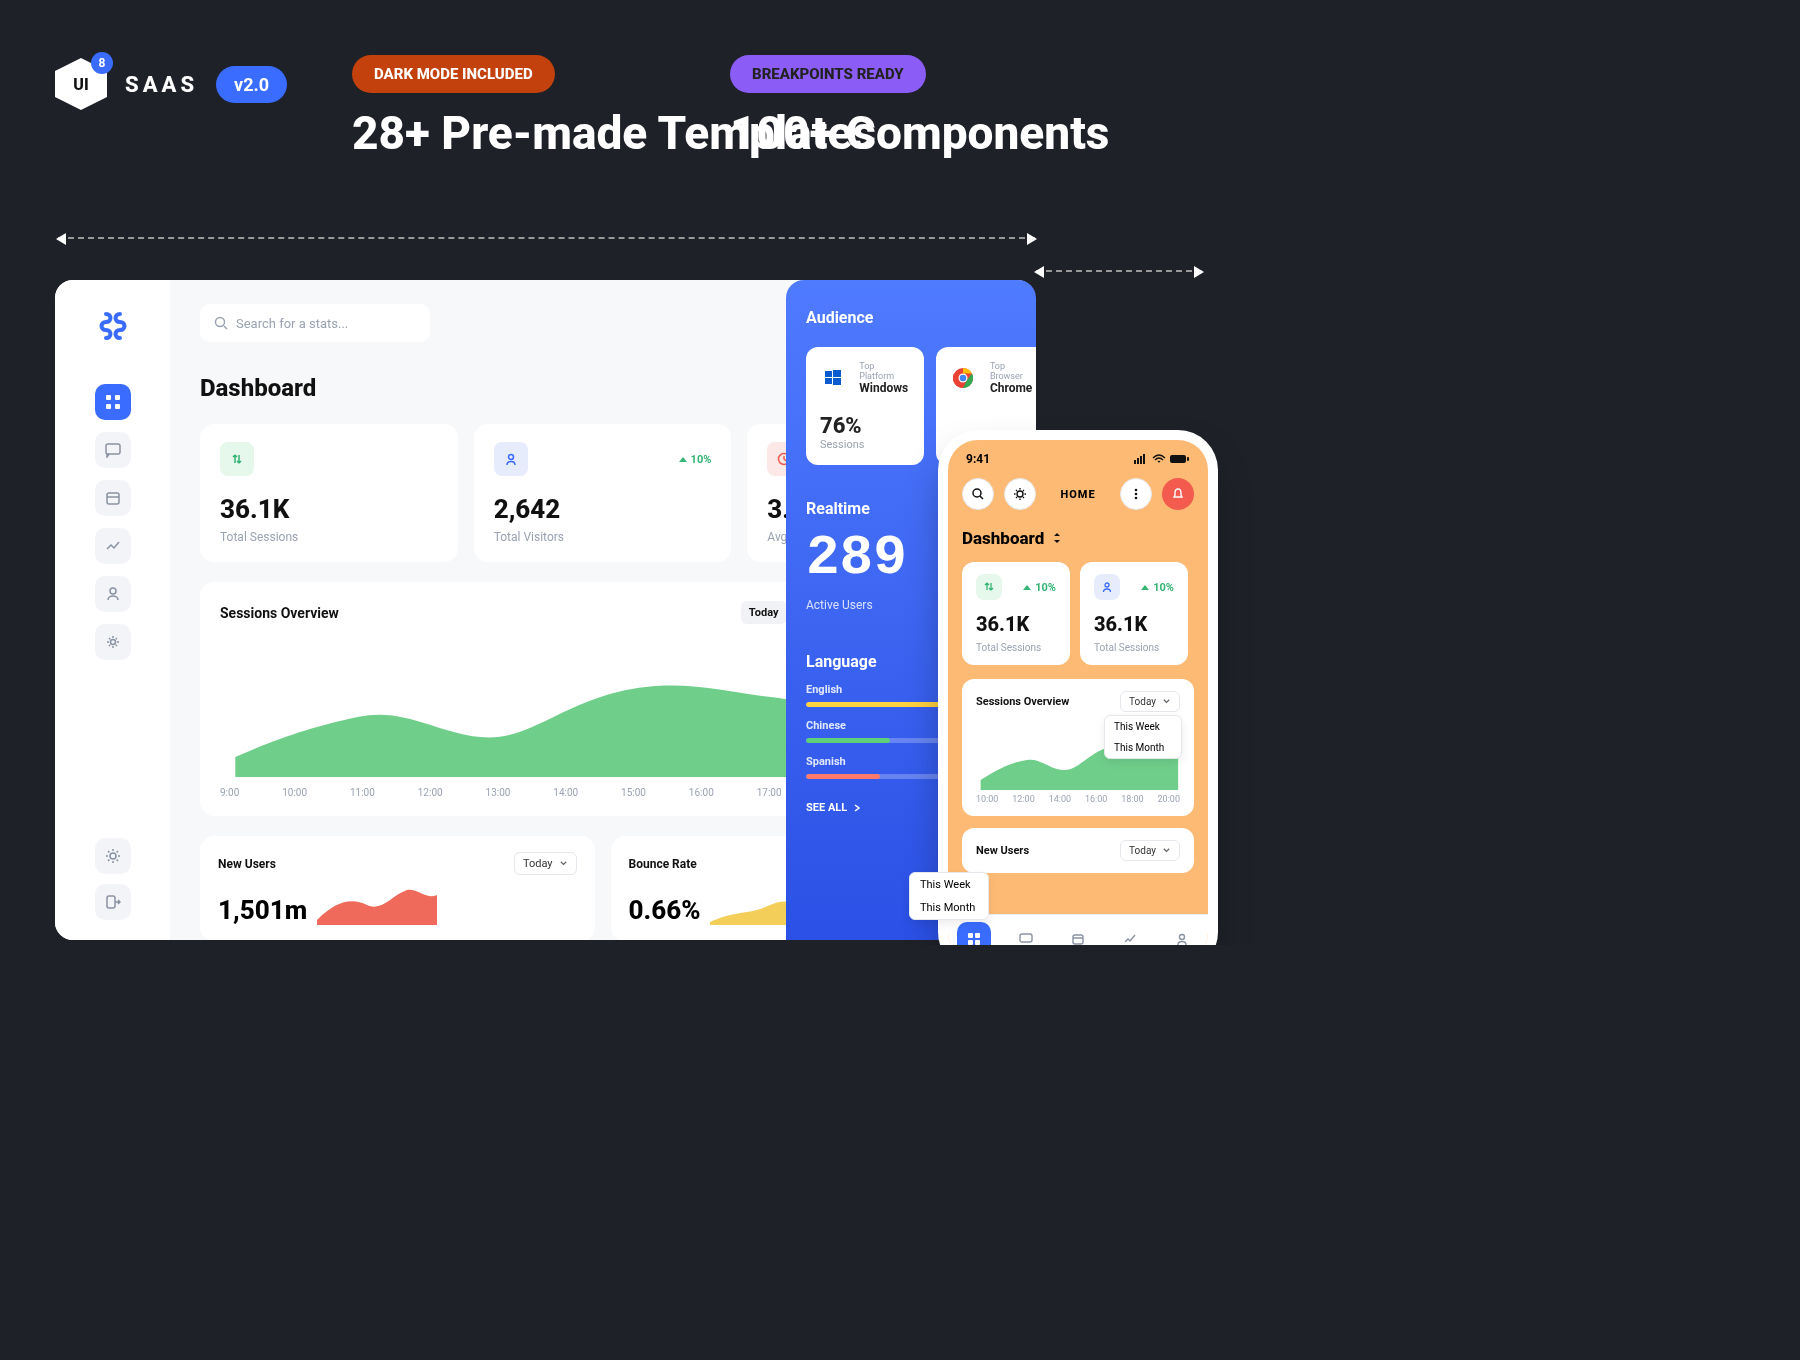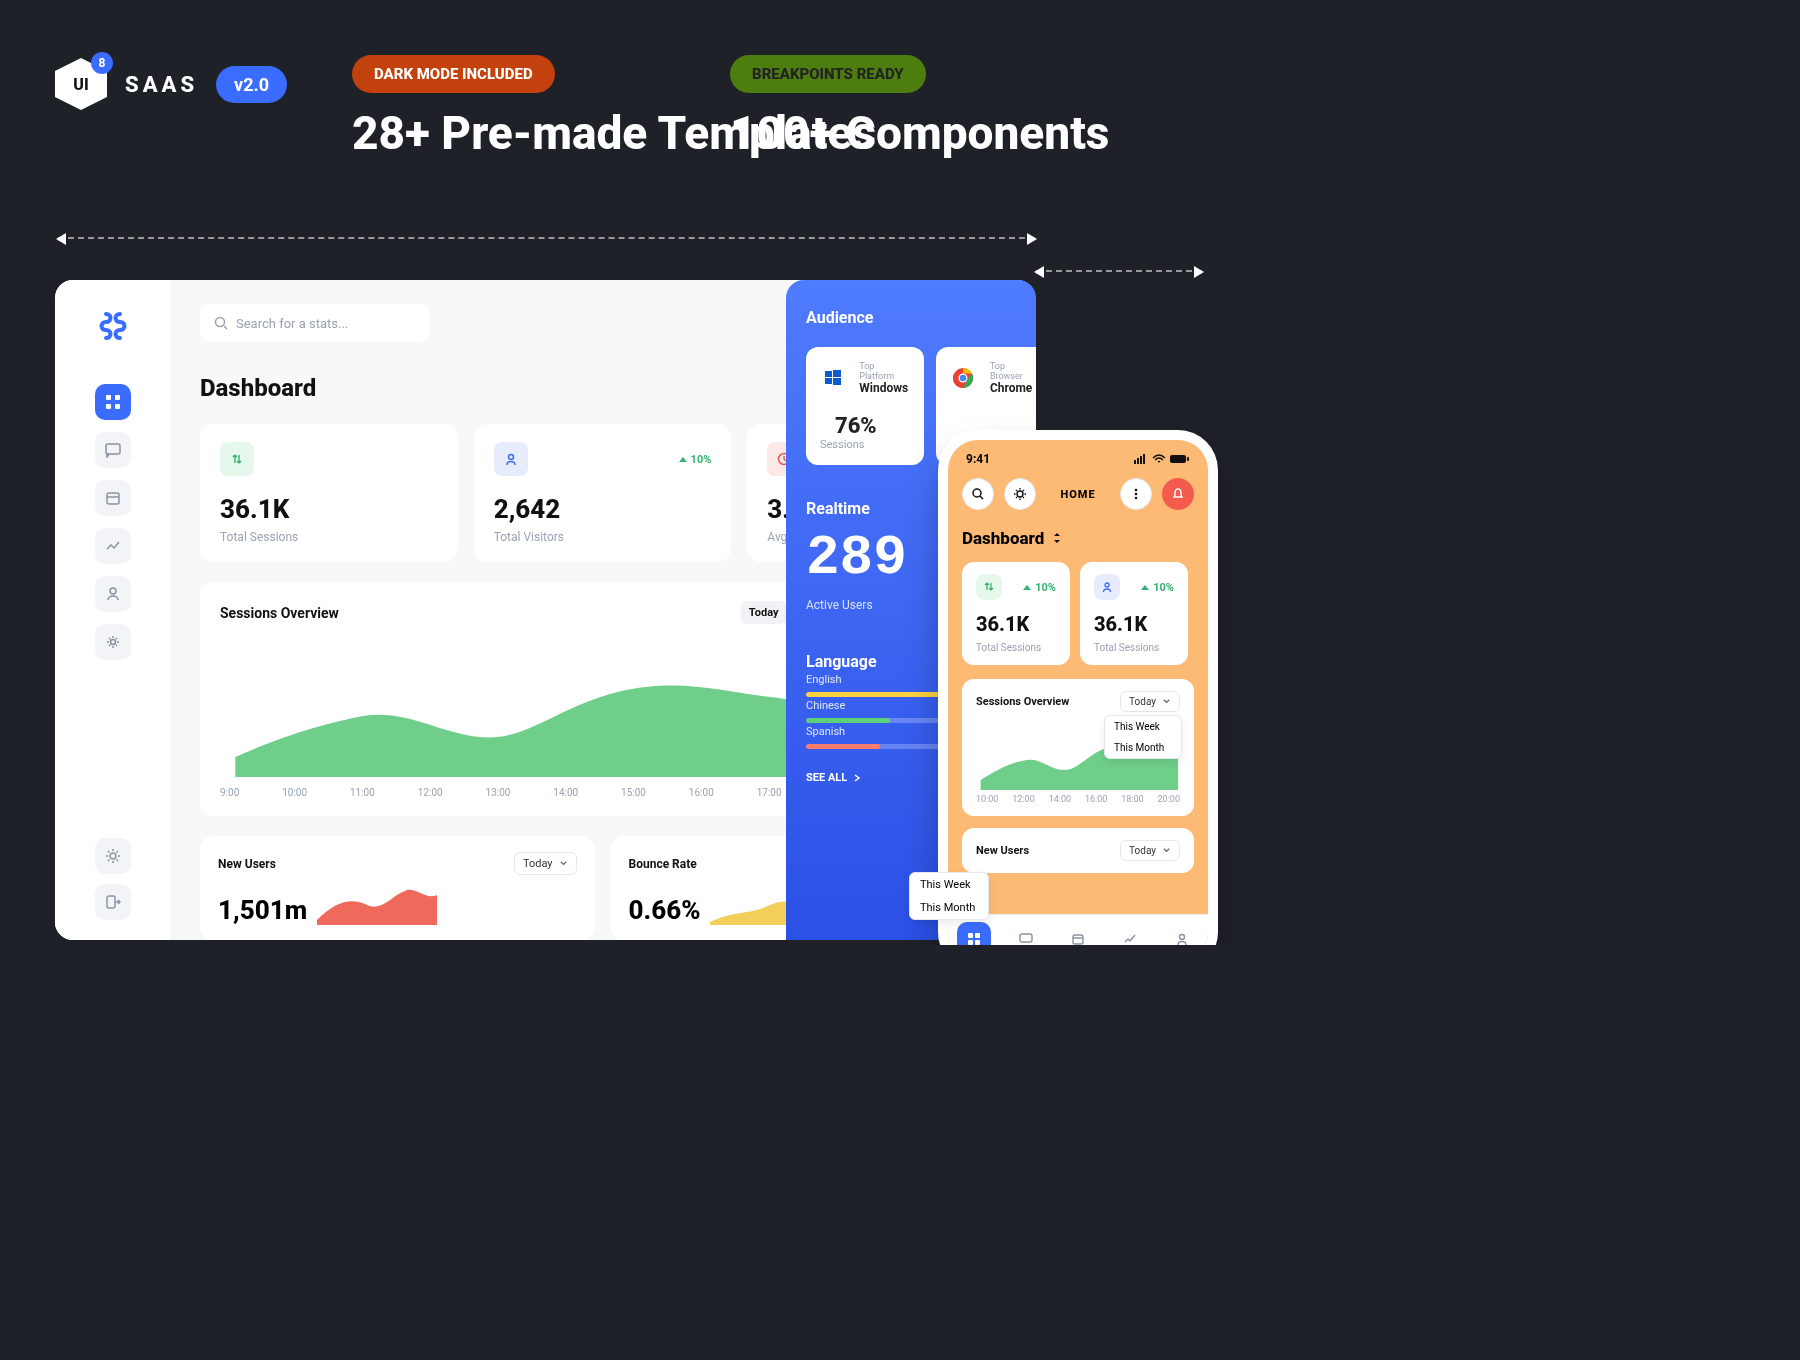--- a/index.html
+++ b/index.html
@@ -8,21 +8,21 @@
   
   .hdr { position:absolute; top:58px; left:55px; right:55px; display:flex; align-items:center; gap:18px;}
   .hexwrap { position:relative; width:52px; height:52px; }
   .hex { width:52px; height:52px; background:#fff; clip-path: polygon(50% 0,100% 25%,100% 75%,50% 100%,0 75%,0 25%); display:flex; align-items:center; justify-content:center; font-weight:800; color:#111;}
   .hexbadge { position:absolute; top:-6px; right:-6px; width:22px; height:22px; border-radius:50%; background:#3a6cff; color:#fff; font-size:12px; font-weight:700; display:flex; align-items:center; justify-content:center;}
   .brand { color:#fff; font-weight:800; letter-spacing:4px; font-size:22px;}
   .vpill { background:#3a6cff; color:#fff; font-weight:700; padding:8px 18px; border-radius:999px; font-size:18px;}
   .hcol { display:flex; flex-direction:column; gap:14px;}
   .pill { display:inline-block; font-weight:800; padding:10px 22px; border-radius:999px; font-size:15px; width:fit-content;}
   .pill.blue { background:#c2410c; color:#fff;}
-  .pill.yellow { background:#4d7c0f; color:#222;}
+  .pill.yellow { background:#8b5cf6; color:#222;}
   .bigtxt { color:#fff; font-weight:800; font-size:46px; line-height:1.15;}
   .col1 { position:absolute; left:352px; top:55px;}
   .col2 { position:absolute; left:730px; top:55px;}
 
   
   .dashline { position:absolute; border-top:2px dashed #999; }
   .dash1 { left:58px; right:225px; top:237px;}
   .dash2 { left:1036px; right:58px; top:270px;}
   .arrow { width:0; height:0; border-top:6px solid transparent; border-bottom:6px solid transparent; position:absolute; top:-6px;}
   .arrow.l { left:-2px; border-right:10px solid #fff;}
@@ -78,27 +78,27 @@
 
   
   .aud { position:absolute; left:786px; top:280px; width:250px; height:660px; background:linear-gradient(180deg,#4f7bff,#2b50e5); border-radius:18px 18px 0 0; padding:28px 20px; color:#fff; overflow:hidden;}
   .aud h3 { font-size:16px; font-weight:700;}
   .audcards { display:flex; gap:12px; margin-top:20px;}
   .acard { background:#fff; border-radius:12px; padding:14px; color:#222; flex:1; min-width:118px;}
   .acardTop { display:flex; gap:14px; align-items:center; margin-bottom:18px;}
   .aicon { width:26px; height:26px; border-radius:6px; display:flex; align-items:center; justify-content:center;}
   .aSmall { font-size:9px; color:#9aa3b2;}
   .aName { font-size:12px; font-weight:700;}
-  .aBig { font-size:22px; font-weight:800;margin-left:15px;}
+  .aBig { font-size:22px; font-weight:800;}
   .aSub { font-size:11px; color:#9aa3b2;}
   .rt { margin-top:34px;}
   .rtnum { font-size:56px; font-weight:800; margin-top:8px;font-family:Liberation Mono, monospace;}
   .rtlbl { font-size:12px; opacity:.8; margin-top:8px;}
   .lang { margin-top:40px;}
-  .lrow { margin-top:2px;}
+  .lrow { margin-top:12px;font-weight:bold;}
   .llbl { font-size:11px; opacity:.85;}
   .lbar { height:5px; background:rgba(255,255,255,.25); border-radius:3px; margin-top:6px; overflow:hidden;}
   .lfill { height:100%; border-radius:3px;}
   .seeall { font-size:11px; font-weight:700; margin-top:22px; display:flex; align-items:center; gap:6px; cursor:pointer;}
 
   
   .mobile { position:absolute; left:948px; top:440px; width:260px; height:522px; background:#fdba74; border-radius:30px; box-shadow:0 0 0 10px #fff, 0 20px 40px rgba(0,0,0,.4); overflow:hidden;}
   .mstatus { display:flex; justify-content:space-between; padding:12px 18px 4px; font-size:12px; font-weight:700;}
   .micons { display:flex; gap:4px; align-items:center;}
   .mtop { display:flex; align-items:center; padding:8px 14px; gap:10px;}

